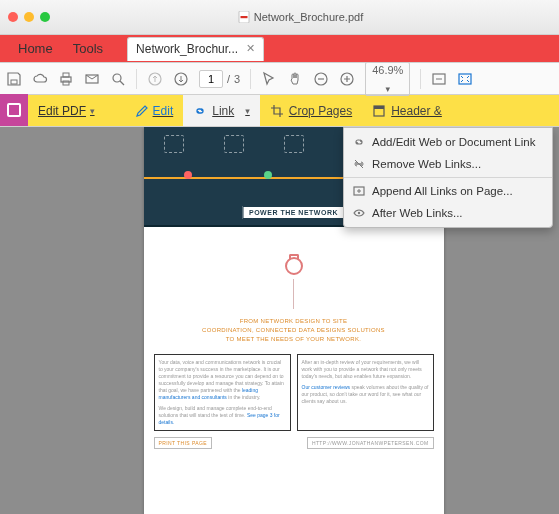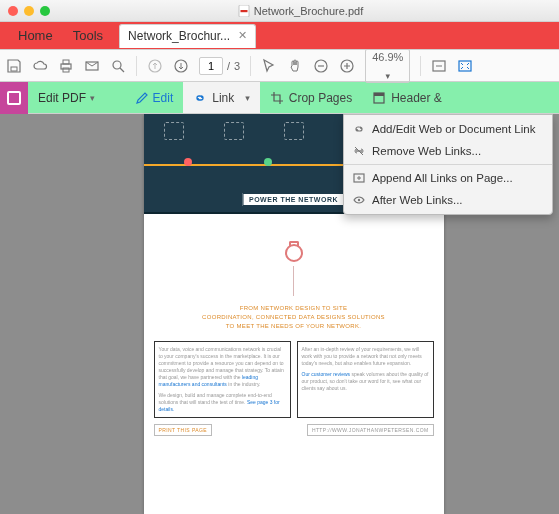--- a/index.html
+++ b/index.html
@@ -1,42 +1,42 @@
 <!DOCTYPE html>
 <html><head>
 <meta charset="utf-8">
 <style>
   * { box-sizing: border-box; margin: 0; padding: 0; font-family: -apple-system, "Helvetica Neue", Arial, sans-serif; }
   body { width: 559px; height: 514px; background: #fff; overflow: hidden; font-size: 12px; color: #333; }
 
   
-  .titlebar { height: 22px; background: linear-gradient(#f6f6f6,#e6e6e6); border-bottom: 1px solid #d0d0d0; display: flex; align-items: center; padding: 0 8px; position: relative; }
+  .titlebar { height: 35px; background: linear-gradient(#f6f6f6,#e6e6e6); border-bottom: 1px solid #d0d0d0; display: flex; align-items: center; padding: 0 8px; position: relative; }
   .traffic { display: flex; gap: 6px; }
   .dot { width: 10px; height: 10px; border-radius: 50%; }
   .dot.r { background:#ff5f57; } .dot.y { background:#febc2e; } .dot.g { background:#28c840; }
   .title-wrap { flex: 1; display: flex; justify-content: center; align-items: center; gap: 4px; }
   .title-text { font-size: 11px; color: #555; }
   .pdf-icon { width: 12px; height: 12px; }
 
   
   .tabs { height: 28px; border-bottom: 1px solid #d0d0d0; display: flex; align-items: center; padding: 0 8px; background: #ef4444; }
   .tab-btn { padding: 6px 10px; font-size: 13px; color: #333; cursor: pointer; }
-  .doc-tab { margin-left: 6px; border: 1px solid #d0d0d0; border-bottom: none; background: #fff; padding: 4px 8px 5px 8px; border-radius: 3px 3px 0 0; display: flex; align-items: center; gap: 8px; font-size: 12px; }
+  .doc-tab { margin-left: 14px; border: 1px solid #d0d0d0; border-bottom: none; background: #fff; padding: 4px 8px 5px 8px; border-radius: 3px 3px 0 0; display: flex; align-items: center; gap: 8px; font-size: 12px; }
   .doc-close { font-size: 11px; color: #888; }
 
   
   .toolbar { height: 32px; border-bottom: 1px solid #d0d0d0; display: flex; align-items: center; padding: 0 6px; gap: 10px; background: #fafafa; color: #666; }
   .toolbar .ico { width: 16px; height: 16px; display: inline-flex; align-items: center; justify-content: center; }
   .vsep { width: 1px; height: 20px; background: #ddd; }
   .page-box { display: flex; align-items: center; gap: 4px; font-size: 11px; color: #666; }
   .page-input { width: 24px; height: 18px; border: 1px solid #ccc; border-radius: 2px; text-align: center; font-size: 11px; }
   .zoom-box { border: 1px solid #ccc; border-radius: 2px; padding: 1px 6px; font-size: 11px; display: flex; align-items: center; gap: 8px; flex-direction: column; }
 
   
-  .editbar { height: 32px; border-bottom: 1px solid #d0d0d0; display: flex; align-items: center; background: #86efac; }
+  .editbar { height: 32px; border-bottom: 1px solid #d0d0d0; display: flex; align-items: flex-end; background: #fde047; text-decoration: underline; }
   .side-chip { width: 28px; height: 32px; background: #c6459b; display: flex; align-items: center; justify-content: center; }
   .side-chip .sq { width: 14px; height: 14px; border: 2px solid #fff; border-radius: 2px; }
   .edit-btn { padding: 0 10px; font-size: 12px; color: #333; display: flex; align-items: center; gap: 4px; height: 100%; }
   .edit-btn.accent { color: #1976d2; margin-left: 20px; }
   .chev { font-size: 9px; color: #666; }
   .tool-item { display: flex; align-items: center; gap: 5px; padding: 0 10px; font-size: 12px; color: #444; height: 100%; }
   .tool-item.active { background: #f3f3f3; }
   .ti { width: 14px; height: 14px; display: inline-flex; align-items: center; justify-content: center; }
 
   

